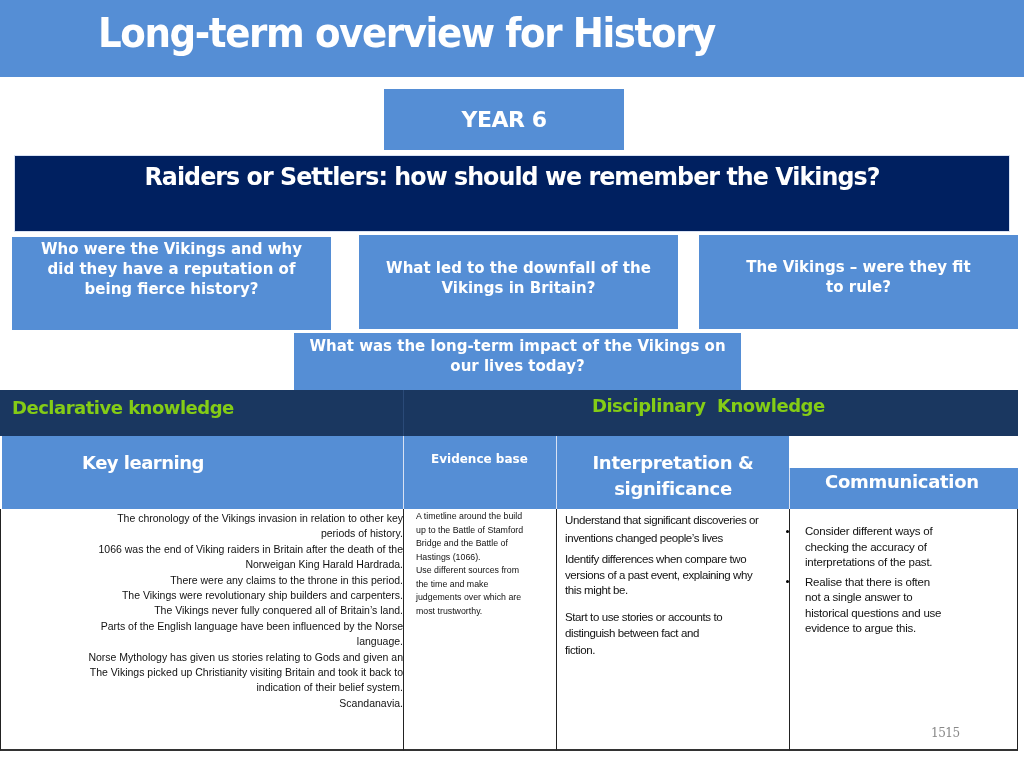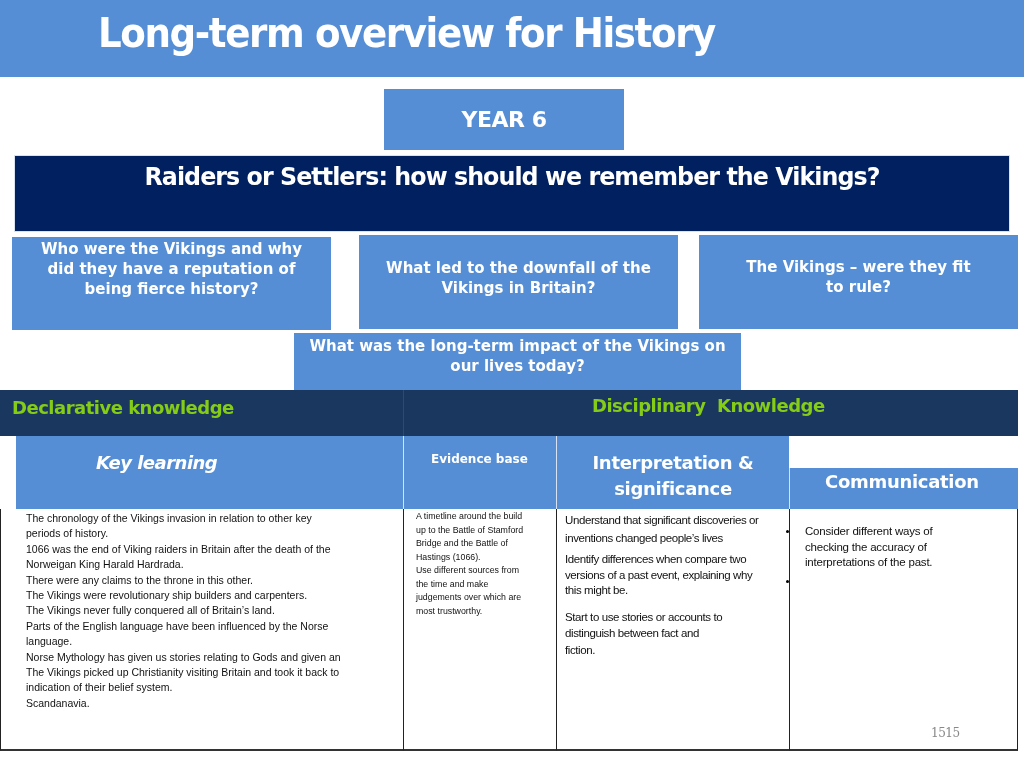--- a/index.html
+++ b/index.html
@@ -95,40 +95,40 @@
   <span>our lives today?</span>
 </div>
 
 <div class="table-head-dark" style="left:0; width:403px;">
   <span style="position:absolute; left:12px; top:7px; font-size:18px; letter-spacing:-0.5px;">Declarative knowledge</span>
 </div>
 <div class="table-head-dark" style="left:403px; width:615px; border-left:1px solid #2a4a78;">
   <span style="position:absolute; left:188px; top:5px; font-size:18px; letter-spacing:-0.5px; white-space:pre;">Disciplinary  Knowledge</span>
 </div>
 
-<div class="table-head-light" style="left:16px; width:403px;font-style:italic;">
+<div class="table-head-light" style="left:2px; width:403px;">
   <span style="position:absolute; left:80px; top:16px; font-size:18px; letter-spacing:-0.5px;">Key learning</span>
 </div>
 <div class="table-head-light" style="left:403px; width:153px; border-left:1.5px solid #d9e2f3;">
   <span style="position:absolute; left:27px; top:16px; font-size:12px;">Evidence base</span>
 </div>
 <div class="table-head-light" style="left:556px; width:233px; border-left:1.5px solid #d9e2f3; text-align:center;">
   <span style="position:absolute; left:0; right:0; top:16px; font-size:18px; letter-spacing:-0.3px;">Interpretation &amp;</span>
   <span style="position:absolute; left:0; right:0; top:42px; font-size:18px; letter-spacing:-0.3px;">significance</span>
 </div>
 <div class="table-head-light" style="left:789px; width:229px; border-left:1.5px solid #d9e2f3;margin-top:32px;">
   <span style="position:absolute; left:35px; top:3px; font-size:18px; letter-spacing:-0.3px;">Communication</span>
 </div>
 
-<div class="cell calibri" style="left:0; width:403px; padding:2px 0 12px 25px; font-size:10.5px; line-height:15.4px;">
+<div class="cell calibri" style="left:0; width:403px; padding:2px 0 12px 25px; font-size:10.5px; line-height:15.4px;text-align:right;">
   <div>The chronology of the Vikings invasion in relation to other key</div>
   <div>periods of history.</div>
   <div>1066 was the end of Viking raiders in Britain after the death of the</div>
   <div>Norweigan King Harald Hardrada.</div>
-  <div>There were any claims to the throne in this other.</div>
+  <div>There were any claims to the throne in this period.</div>
   <div>The Vikings were revolutionary ship builders and carpenters.</div>
   <div>The Vikings never fully conquered all of Britain’s land.</div>
   <div>Parts of the English language have been influenced by the Norse</div>
   <div>language.</div>
   <div>Norse Mythology has given us stories relating to Gods and given an</div>
   <div>The Vikings picked up Christianity visiting Britain and took it back to</div>
   <div>indication of their belief system.</div>
   <div>Scandanavia.</div>
 </div>
 
@@ -159,18 +159,24 @@
     <div>fiction.</div>
   </div>
 </div>
 
 <div class="cell arial last" style="left:789px; width:229px; padding:15px 0 0 15px; font-size:11.5px; line-height:15.5px; letter-spacing:-0.2px;">
   <div style="margin-bottom:4px;">
     <div>Consider different ways of</div>
     <div>checking the accuracy of</div>
     <div>interpretations of the past.</div>
   </div>
+  <div>
+    <div>Realise that there is often</div>
+    <div>not a single answer to</div>
+    <div>historical questions and use</div>
+    <div>evidence to argue this.</div>
+  </div>
 </div>
 
 <div class="bullet" style="left:786px; top:530px;"></div>
 <div class="bullet" style="left:786px; top:580px;"></div>
 
 <div class="page-num">1515</div>
 
 </body></html>

